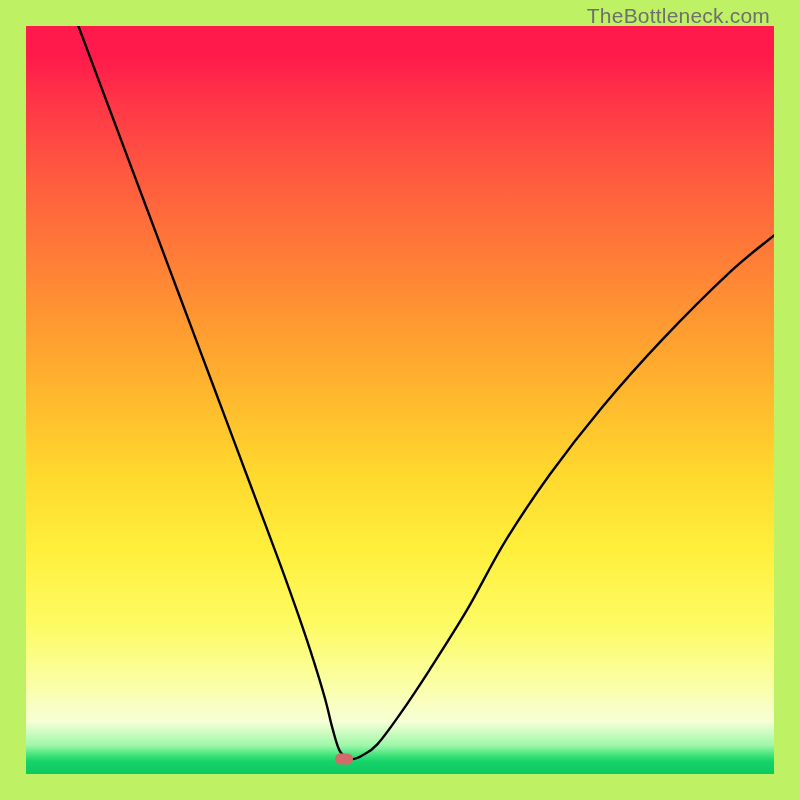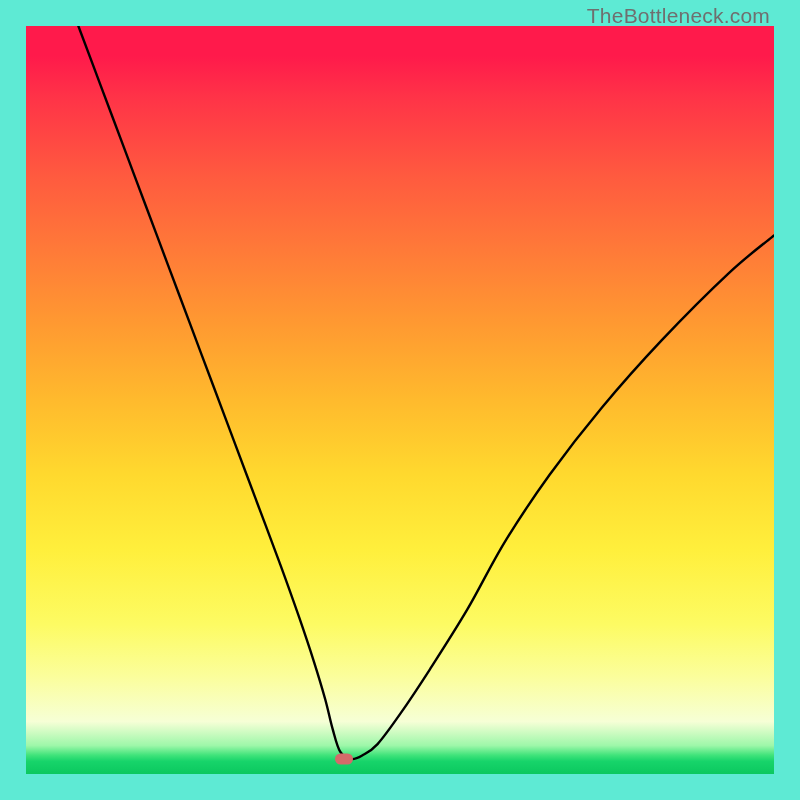--- a/index.html
+++ b/index.html
@@ -10,21 +10,21 @@
     overflow: hidden;
     background: #000;
     font-family: Arial, Helvetica, sans-serif;
   }
   .frame {
     position: absolute;
     left: 0;
     top: 0;
     width: 800px;
     height: 800px;
-    background: #5eead4;
+    background: #bef264;
   }
   .plot-area {
     position: absolute;
     left: 26px;
     top: 26px;
     width: 748px;
     height: 748px;
     overflow: hidden;
   }
   .gradient-bg {

